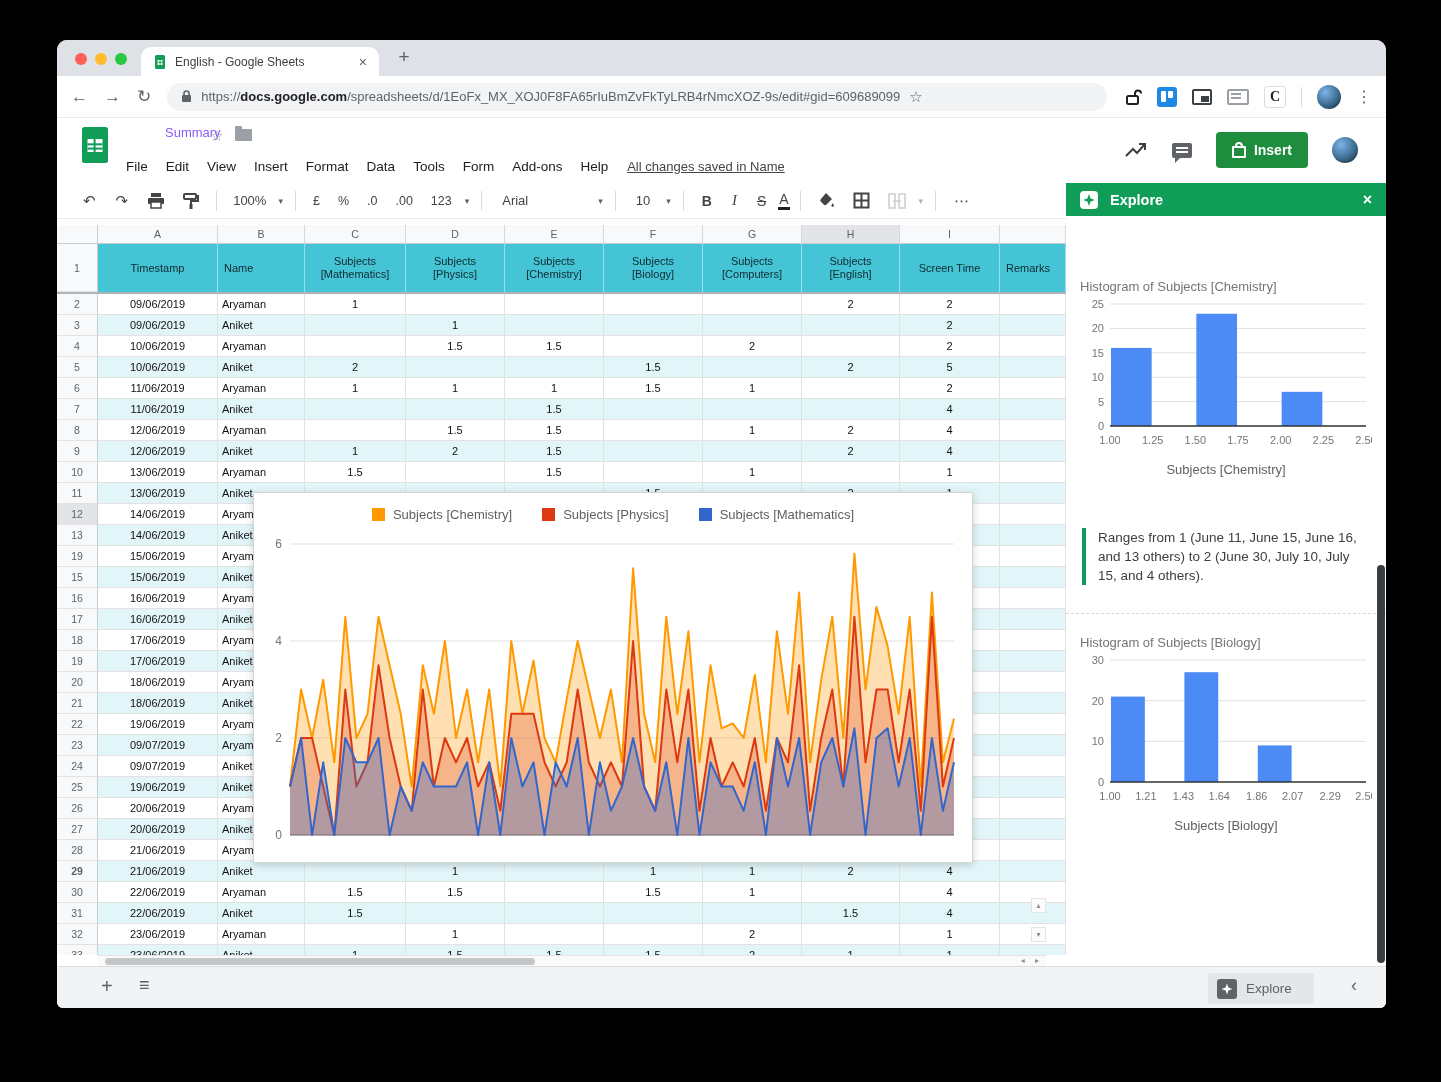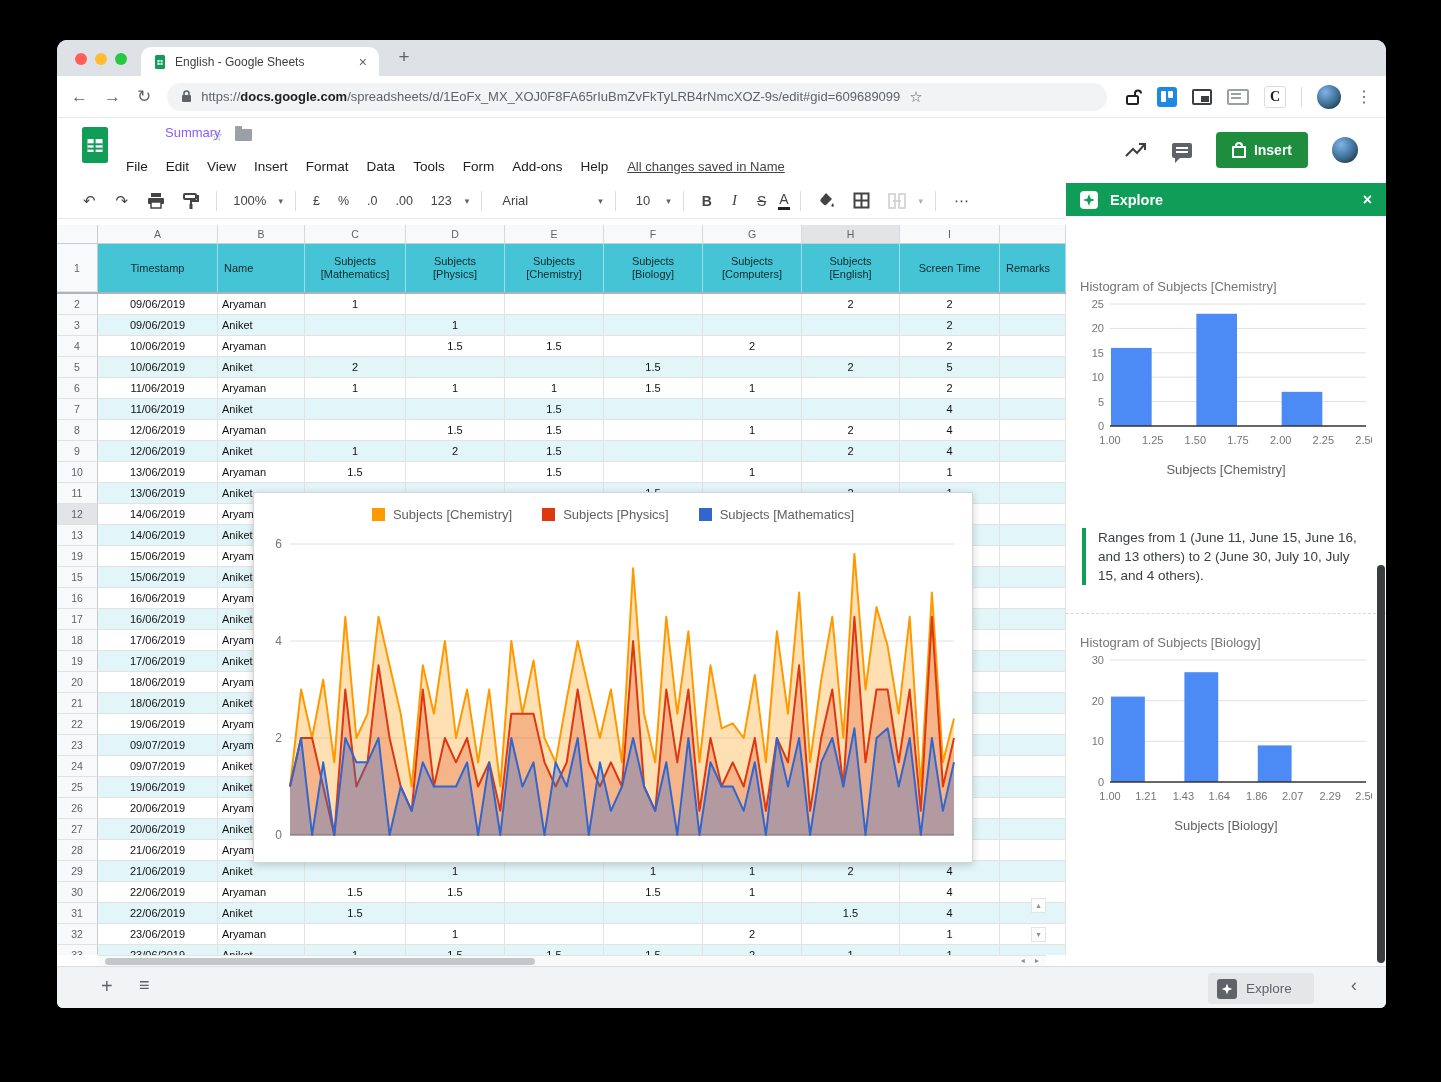--- a/index.html
+++ b/index.html
@@ -669,21 +669,21 @@
             <div class="cell" style="width: 101px; height: 21px;"></div>
             <div class="cell" style="width: 99px; height: 21px;"></div>
             <div class="cell" style="width: 99px; height: 21px;"></div>
             <div class="cell" style="width: 99px; height: 21px;"></div>
             <div class="cell" style="width: 99px; height: 21px;"></div>
             <div class="cell" style="width: 98px; height: 21px;"></div>
             <div class="cell" style="width: 100px; height: 21px;"></div>
             <div class="cell" style="width: 66px; height: 21px;"></div>
           </div>
           <div class="grow">
-            <div class="rownum" style="height: 21px;">29</div>
+            <div class="rownum" style="height: 21px; font-weight: bold;">29</div>
             <div class="cell band" style="width: 120px; height: 21px;">21/06/2019</div>
             <div class="cell left band" style="width: 87px; height: 21px;">Aniket</div>
             <div class="cell band" style="width: 101px; height: 21px;"></div>
             <div class="cell band" style="width: 99px; height: 21px;">1</div>
             <div class="cell band" style="width: 99px; height: 21px;"></div>
             <div class="cell band" style="width: 99px; height: 21px;">1</div>
             <div class="cell band" style="width: 99px; height: 21px;">1</div>
             <div class="cell band" style="width: 98px; height: 21px;">2</div>
             <div class="cell band" style="width: 100px; height: 21px;">4</div>
             <div class="cell band" style="width: 66px; height: 21px;"></div>

